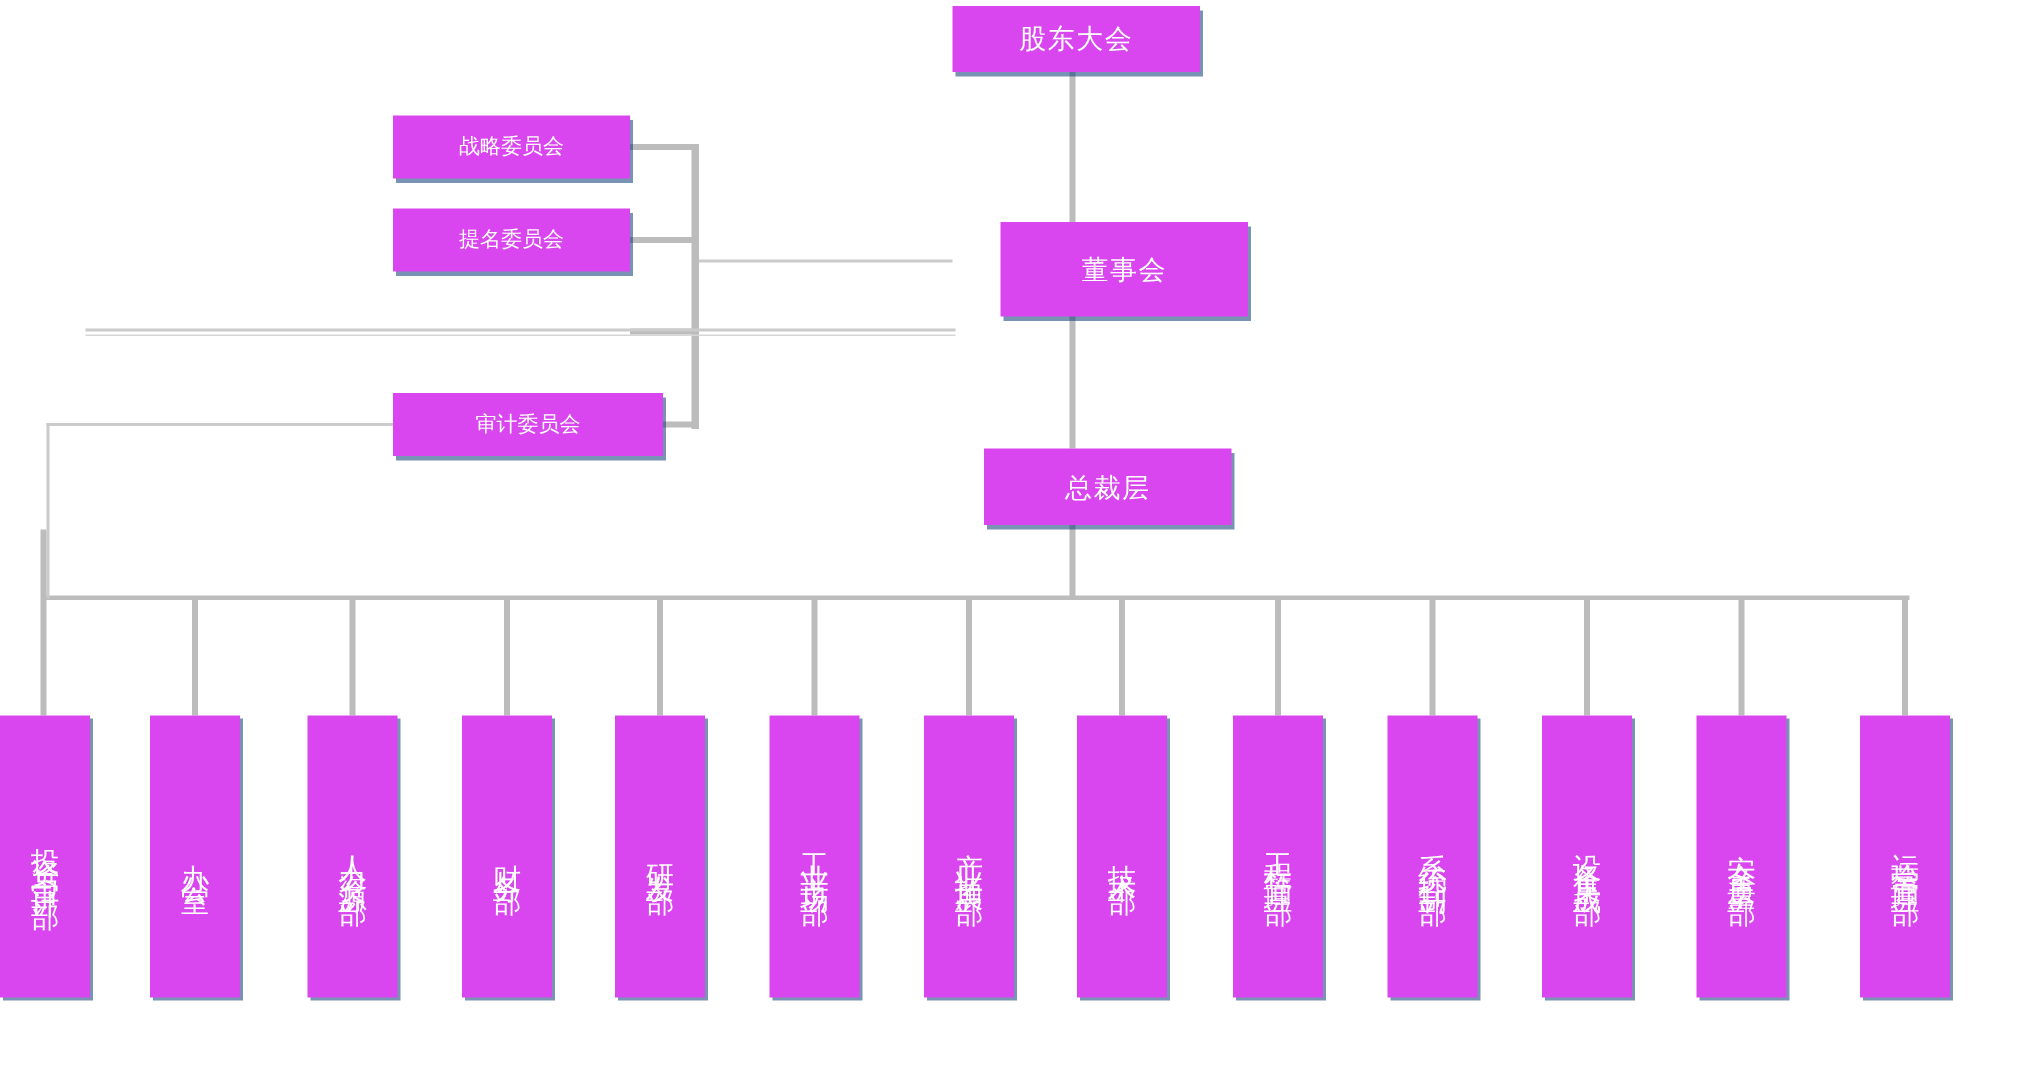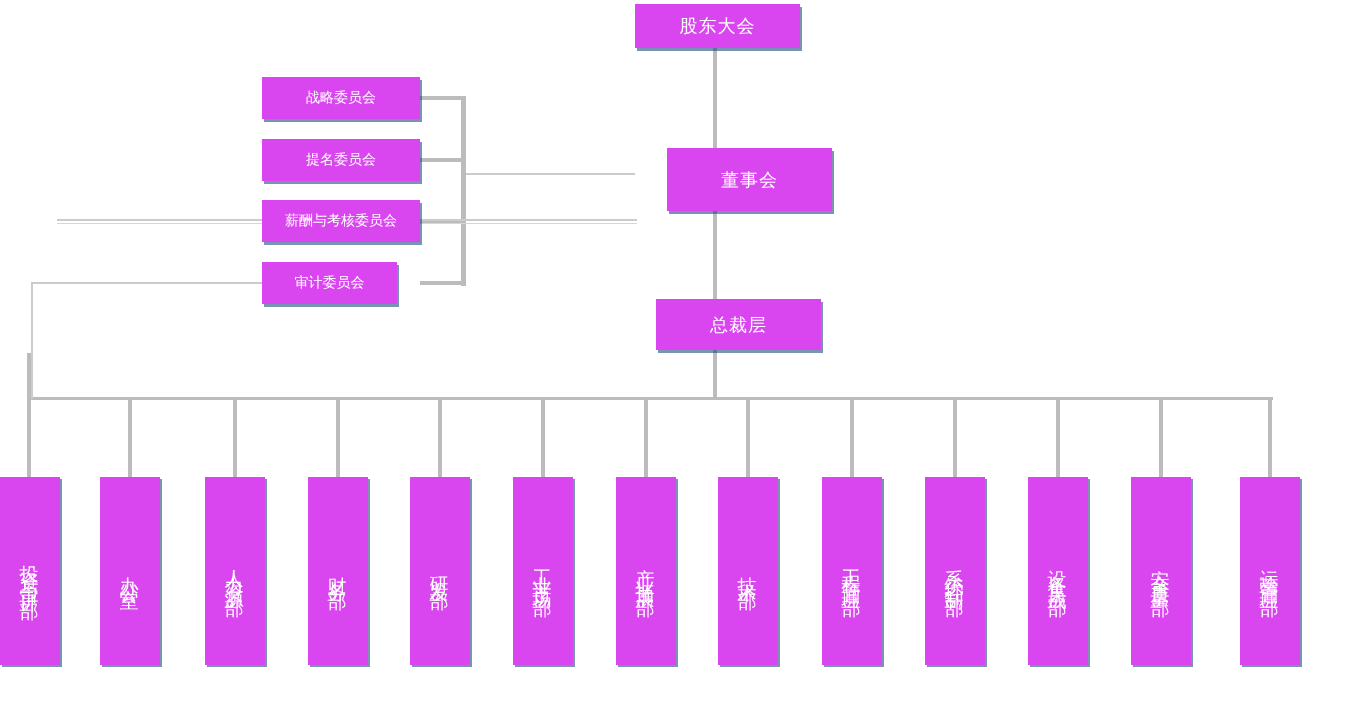--- a/index.html
+++ b/index.html
@@ -92,24 +92,21 @@
   <div class="box h" style="left:635px; top:299px; width:165px; height:51px;margin-left:21px;">
     <span>总裁层</span>
   </div>
 
   <div class="box h committee" style="left:262px; top:77px; width:158px; height:42px;">
     <span>战略委员会</span>
   </div>
   <div class="box h committee" style="left:262px; top:139px; width:158px; height:42px;">
     <span>提名委员会</span>
   </div>
-  <div class="box h committee" style="left:262px; top:200px; width:158px; height:42px;">
-    <span>薪酬与考核委员会</span>
-  </div>
-  <div class="box h committee" style="left:262px; top:262px; width:135px; height:42px;">
+  <div class="box h committee" style="left:262px; top:262px; width:180px; height:42px;">
     <span>审计委员会</span>
   </div>
 
   <div class="box v" style="left:0px; top:477px; width:60px; height:188px;">
     <span>投资与审计部</span>
   </div>
   <div class="box v" style="left:100px; top:477px; width:60px; height:188px;">
     <span>办公室</span>
   </div>
   <div class="box v" style="left:205px; top:477px; width:60px; height:188px;">

